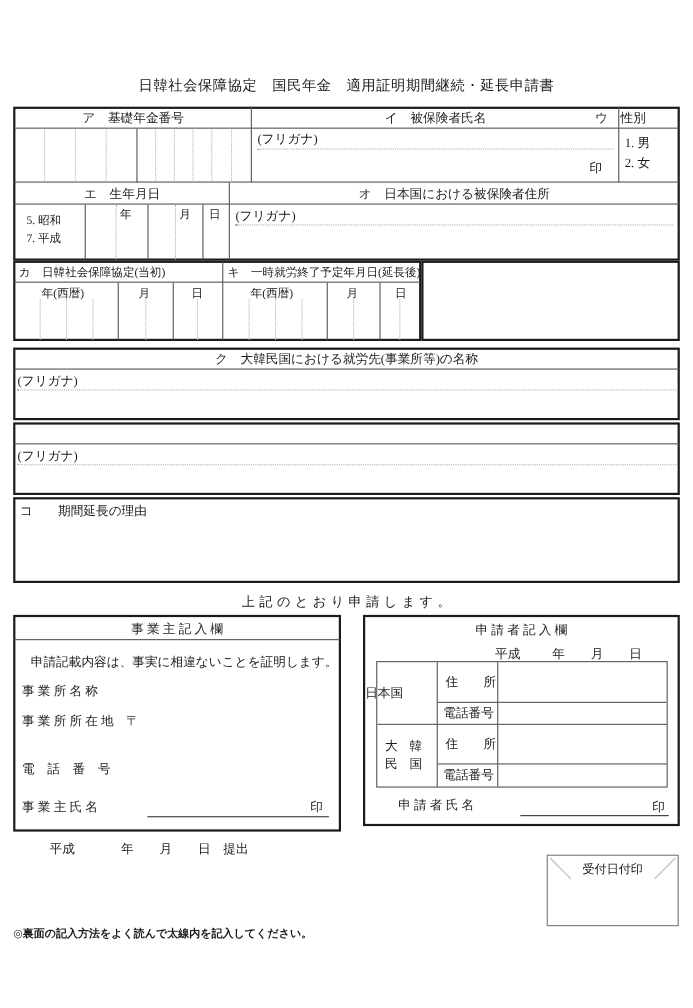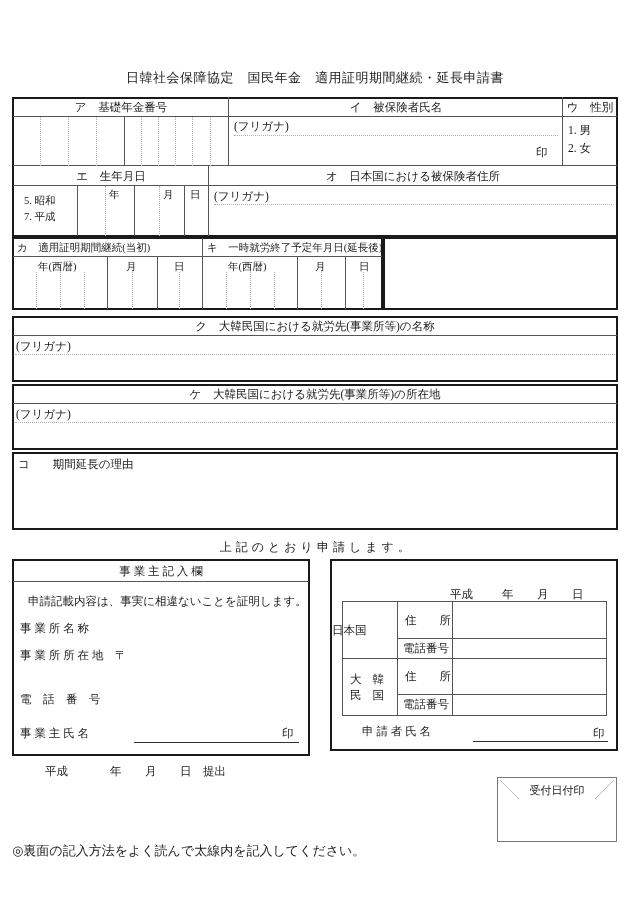--- a/index.html
+++ b/index.html
@@ -39,38 +39,38 @@
     position: absolute; font-size: 11.5px; white-space: nowrap;
   }
   .lbl-sm { font-size: 10.5px; }
   .cellbg { position: absolute; box-sizing: border-box; }
 
   .inkline {
     position: absolute; border-bottom: 1px solid #333;
   }
   .corner { position: absolute; }
 
-  .footnote { position: absolute; font-size: 13px; }
+  .footnote { position: absolute; font-size: 10px; font-weight: bold; }
 </style>
 </head>
 <body>
 
 <div class="page">
 
   <div class="title">日韓社会保障協定　国民年金　適用証明期間継続・延長申請書</div>
 
   <div class="box b-outer" style="left:12px; top:83px; width:606px; height:140px;"></div>
 
   <div class="cellbg ln-b" style="left:13px; top:83px; width:604px; height:20px;"></div>
   <div class="cellbg ln-r" style="left:13px; top:83px; width:216px; height:20px;"></div>
   <div class="cellbg ln-r" style="left:229px; top:83px; width:334px; height:20px;"></div>
 
   <div class="hdr" style="left:13px; top:83px; width:216px; height:20px;">ア　基礎年金番号</div>
   <div class="hdr" style="left:229px; top:83px; width:334px; height:20px;">イ　被保険者氏名</div>
-  <div class="hdr" style="left:563px; top:83px; width:54px; height:20px;">ウ　性別</div>
+  <div class="hdr" style="left:537px; top:83px; width:54px; height:20px;">ウ　性別</div>
 
   <div class="cellbg ln-b ln-r" style="left:13px; top:103px; width:216px; height:49px;"></div>
 
   <div class="cellbg dot-r" style="left:13px; top:103px; width:28px; height:49px;"></div>
   <div class="cellbg dot-r" style="left:41px; top:103px; width:28px; height:49px;"></div>
   <div class="cellbg dot-r" style="left:69px; top:103px; width:28px; height:49px;"></div>
   <div class="cellbg ln-r" style="left:97px; top:103px; width:28px; height:49px;"></div>
 
   <div class="cellbg dot-r" style="left:125px; top:103px; width:17px; height:49px;"></div>
   <div class="cellbg dot-r" style="left:142px; top:103px; width:17px; height:49px;"></div>
@@ -109,21 +109,21 @@
   <div class="cellbg" style="left:185px; top:172px; width:24px; height:50px;"></div>
   <div class="lbl lbl-sm" style="left:190px; top:174px;">日</div>
 
   <div class="cellbg" style="left:209px; top:172px; width:408px; height:50px;"></div>
   <div class="lbl" style="left:214px; top:175px;">(フリガナ)</div>
   <div class="cellbg dot-b" style="left:214px; top:172px; width:398px; height:19px;"></div>
 
   <div class="box b-outer" style="left:12px; top:223px; width:371px; height:73px;"></div>
 
   <div class="cellbg ln-b ln-r" style="left:13px; top:224px; width:190px; height:19px;"></div>
-  <div class="lbl lbl-sm" style="left:17px; top:227px;">カ　適用証明期間継続(当初)</div>
+  <div class="lbl lbl-sm" style="left:17px; top:227px;">カ　日韓社会保障協定(当初)</div>
   <div class="cellbg ln-b" style="left:203px; top:224px; width:179px; height:19px;"></div>
   <div class="lbl lbl-sm" style="left:207px; top:227px;">キ　一時就労終了予定年月日(延長後)</div>
 
   <div class="cellbg ln-r" style="left:13px; top:243px; width:95px; height:52px;"></div>
   <div class="lbl lbl-sm" style="left:38px; top:246px;">年(西暦)</div>
   <div class="cellbg dot-r" style="left:13px; top:258px; width:24px; height:37px;"></div>
   <div class="cellbg dot-r" style="left:37px; top:258px; width:24px; height:37px;"></div>
   <div class="cellbg dot-r" style="left:61px; top:258px; width:24px; height:37px;"></div>
 
   <div class="cellbg ln-r" style="left:108px; top:243px; width:50px; height:52px;"></div>
@@ -152,21 +152,20 @@
 
   <div class="box b-outer" style="left:12px; top:302px; width:606px; height:66px;"></div>
   <div class="cellbg ln-b" style="left:13px; top:303px; width:604px; height:19px;"></div>
   <div class="hdr" style="left:13px; top:303px; width:604px; height:19px;">ク　大韓民国における就労先(事業所等)の名称</div>
   <div class="cellbg" style="left:13px; top:322px; width:604px; height:45px;"></div>
   <div class="lbl" style="left:16px; top:325px;">(フリガナ)</div>
   <div class="cellbg dot-b" style="left:15px; top:322px; width:600px; height:19px;"></div>
 
   <div class="box b-outer" style="left:12px; top:370px; width:606px; height:66px;"></div>
   <div class="cellbg ln-b" style="left:13px; top:371px; width:604px; height:19px;"></div>
-  <div class="hdr" style="left:13px; top:371px; width:604px; height:19px;">ケ　大韓民国における就労先(事業所等)の所在地</div>
   <div class="cellbg" style="left:13px; top:390px; width:604px; height:45px;"></div>
   <div class="lbl" style="left:16px; top:393px;">(フリガナ)</div>
   <div class="cellbg dot-b" style="left:15px; top:390px; width:600px; height:19px;"></div>
 
   <div class="box b-outer" style="left:12px; top:438px; width:606px; height:78px;"></div>
   <div class="lbl" style="left:18px; top:443px;">コ　　期間延長の理由</div>
 
   <div class="title" style="top:525px; font-size:12px;">上 記 の と お り 申 請 し ま す 。</div>
 
   <div class="box b-outer" style="left:12px; top:545px; width:298px; height:197px;"></div>
@@ -181,20 +180,21 @@
   <div class="inkline" style="left:134px; top:728px; width:165px;"></div>
   <div class="lbl" style="left:282px; top:712px;">印</div>
 
   <div class="lbl" style="left:45px; top:750px;">平成</div>
   <div class="lbl" style="left:110px; top:750px;">年</div>
   <div class="lbl" style="left:145px; top:750px;">月</div>
   <div class="lbl" style="left:180px; top:750px;">日</div>
   <div class="lbl" style="left:203px; top:750px;">提出</div>
 
   <div class="box b-outer" style="left:330px; top:545px; width:288px; height:192px;"></div>
+  <div class="hdr" style="left:331px; top:548px; width:286px; height:20px;">申 請 者 記 入 欄</div>
 
   <div class="lbl" style="left:450px; top:573px;">平成</div>
   <div class="lbl" style="left:502px; top:573px;">年</div>
   <div class="lbl" style="left:537px; top:573px;">月</div>
   <div class="lbl" style="left:572px; top:573px;">日</div>
 
   <div class="box b-thin" style="left:342px; top:587px; width:265px; height:115px;"></div>
 
   <div class="cellbg ln-r ln-b" style="left:343px; top:588px; width:55px; height:57px;"></div>
   <div class="lbl" style="left:332px; top:609px;">日本国</div>

